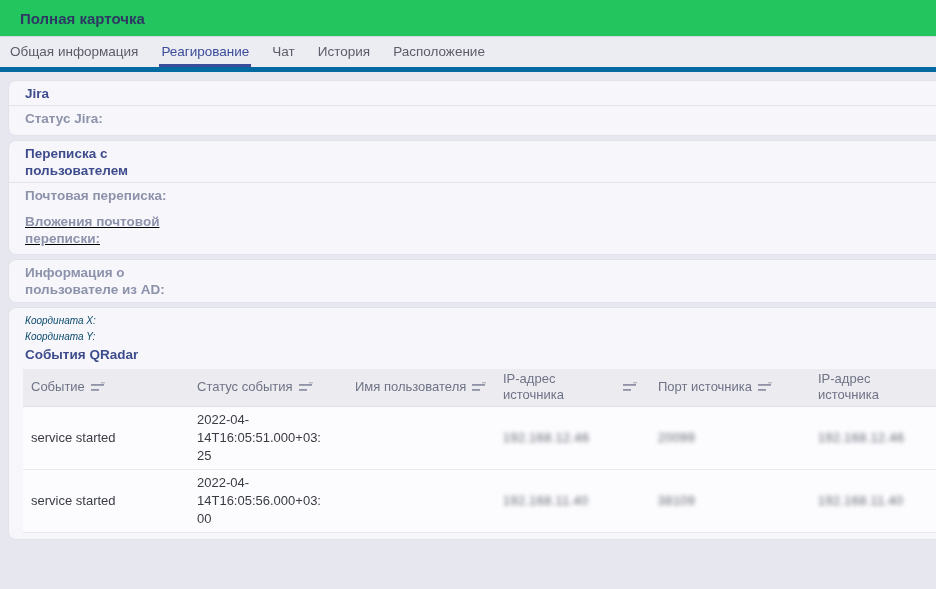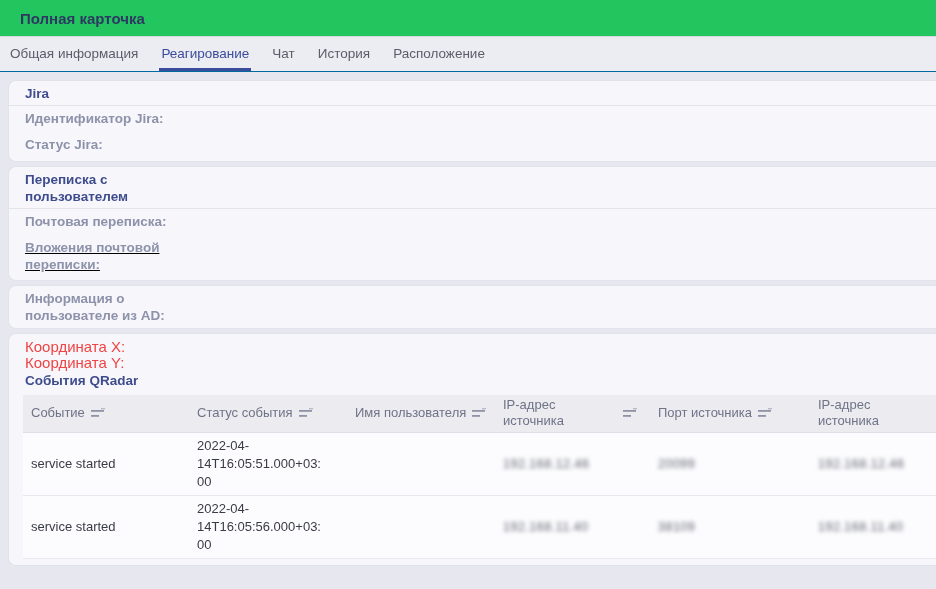--- a/index.html
+++ b/index.html
@@ -21,21 +21,21 @@
     padding: 0 20px;
   }
   .titlebar .title {
     font-size: 15px; font-weight: bold; color: #2e3963;
   }
 
   
   .tabbar {
     height: 35px;
     background: #ececf3;
-    border-bottom: 1px solid #0369a1;
+    border-bottom: 5px solid #0369a1;
     display: flex; align-items: stretch;
     padding: 0 8px;
     gap: 19px;
   }
   .tab {
     display: flex; align-items: center;
     font-size: 13.5px; color: #5b5e68;
     padding: 2px 2px 0 2px;
     border-bottom: 3px solid transparent;
     cursor: pointer;
@@ -69,21 +69,21 @@
   .field-row .field-label {
     display: block; max-width: 195px;
     font-size: 13.5px; font-weight: bold; color: #8d92ab;
     line-height: 17px;
   }
 
   
   .qpanel { padding-top: 5px; padding-bottom: 6px; }
   .coord-label {
     display: block; padding: 0 16px;
-    font-size: 15px; color: #ef4444; line-height: 16px;
+    font-size: 10px; color: #0c4a6e; line-height: 16px; font-style: italic;
   }
   .qtitle {
     display: block; padding: 1px 16px 0;
     font-size: 13.5px; font-weight: bold; color: #3e4c8d;
     line-height: 18px;
   }
 
   .qtable-wrap { margin: 5px 0 0 14px; overflow: hidden; }
   table.qtable {
     border-collapse: collapse;
@@ -139,23 +139,20 @@
   <div class="tab">Чат</div>
   <div class="tab">История</div>
   <div class="tab">Расположение</div>
 </div>
 
 <div class="content">
 
   <div class="panel">
     <div class="panel-header">
       <span class="hdr-text">Jira</span>
-    </div>
-    <div class="field-row">
-      <span class="field-label">Идентификатор Jira:</span>
     </div>
     <div class="field-row" style="padding-bottom:8px;">
       <span class="field-label">Статус Jira:</span>
     </div>
   </div>
 
   <div class="panel">
     <div class="panel-header">
       <span class="hdr-text" style="max-width:170px;">Переписка с пользователем</span>
     </div>
@@ -254,21 +251,21 @@
               <div class="th-inner">
                 <span class="th-text wrap">IP-адрес источника</span>
               </div>
             </th>
           </tr>
         </thead>
         <tbody>
           <tr>
             <td>service started</td>
             <td>
-              <span class="time-val">2022-04-14T16:05:51.000+03:00</span>
+              <span class="time-val">2022-04-14T16:05:51.000+03:25</span>
             </td>
             <td></td>
             <td>
               <span class="redacted">192.168.12.46</span>
             </td>
             <td>
               <span class="redacted">20099</span>
             </td>
             <td>
               <span class="redacted">192.168.12.46</span>

